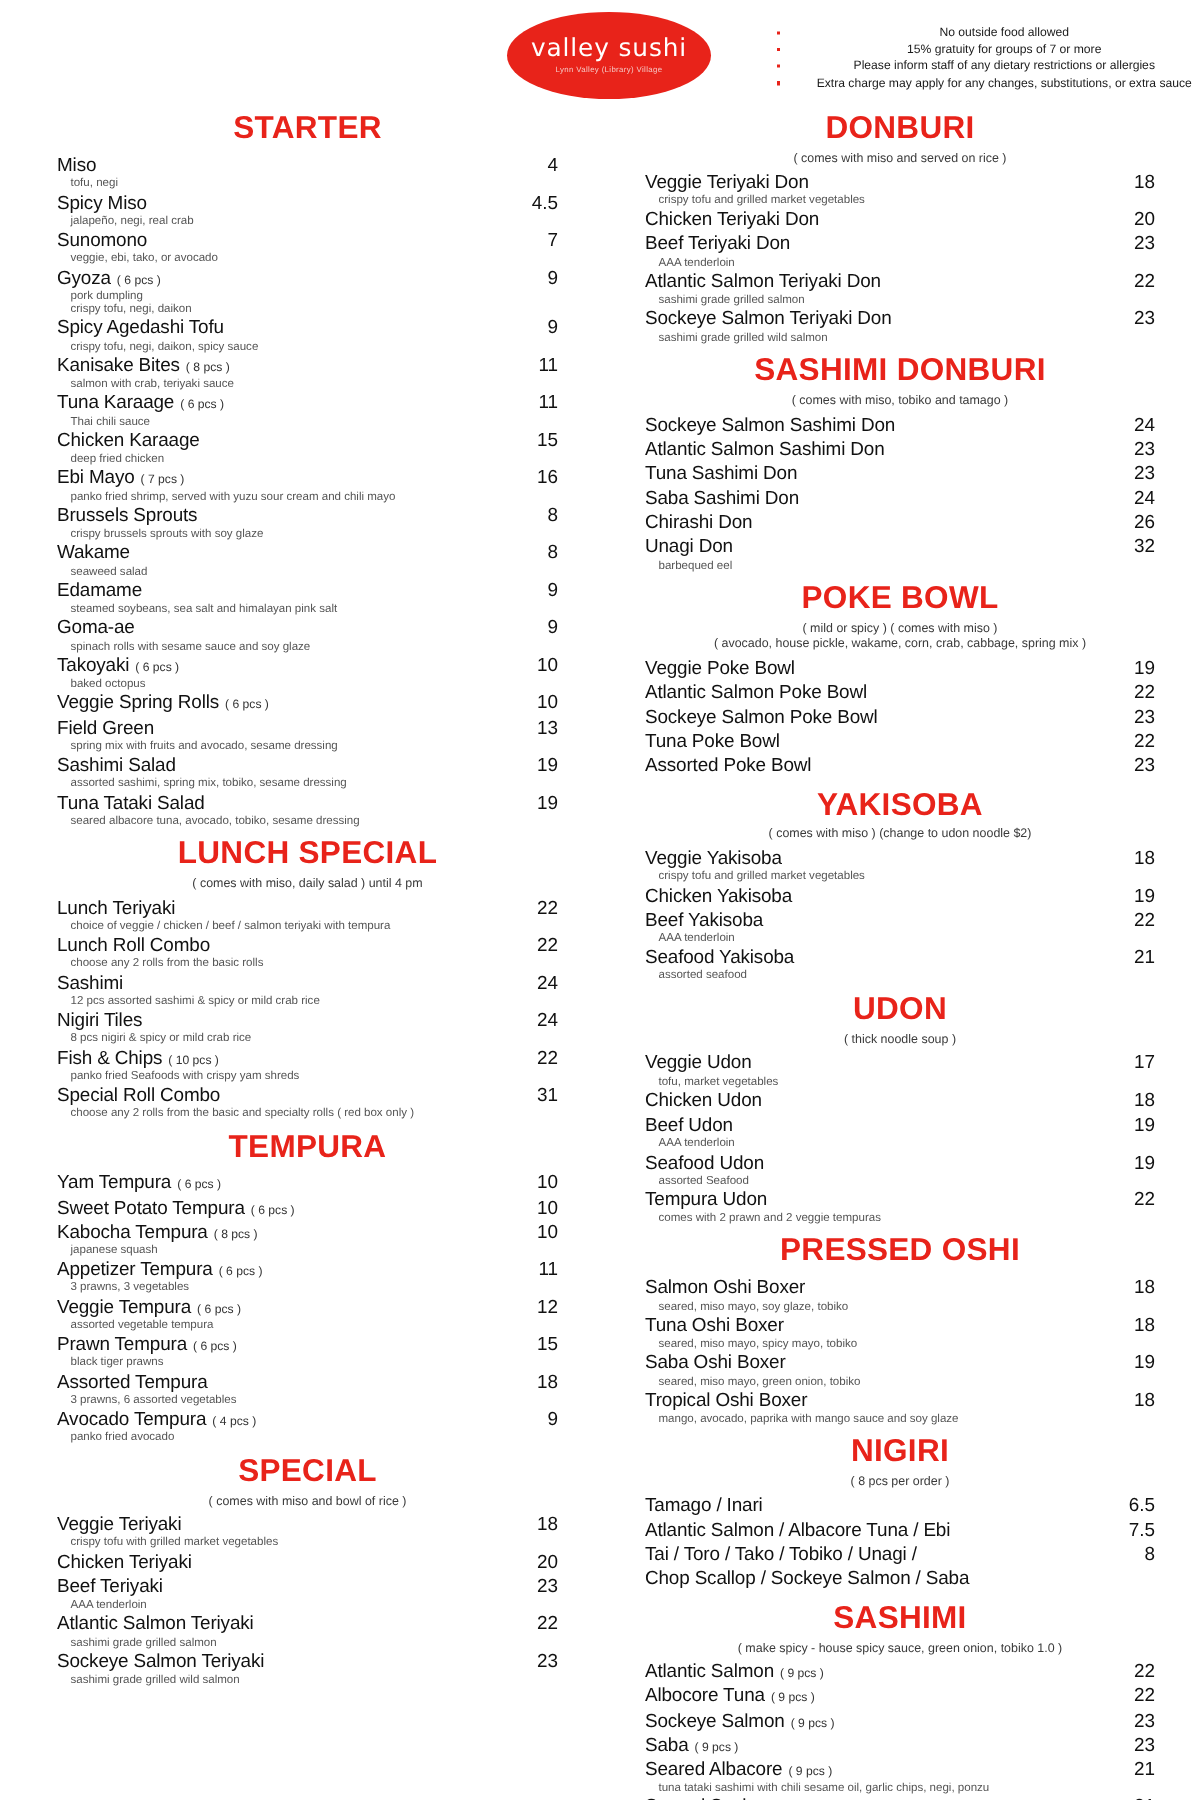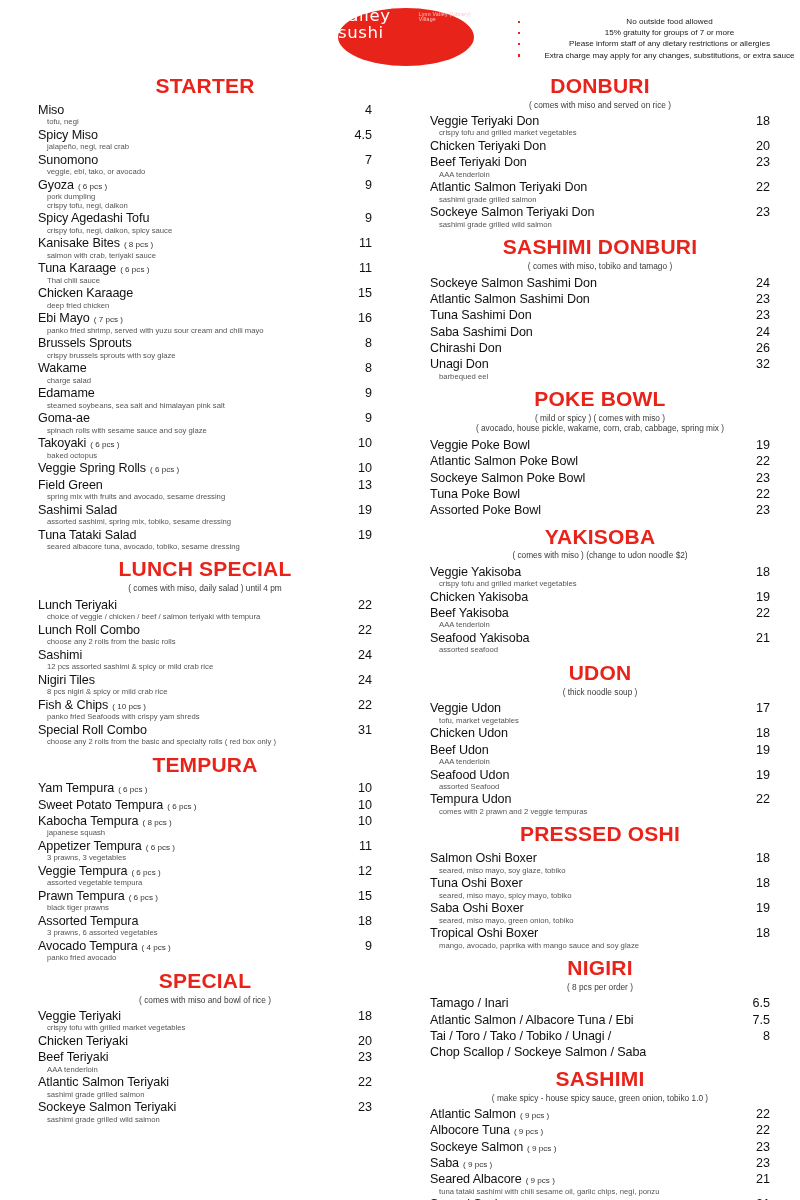--- a/index.html
+++ b/index.html
@@ -27,21 +27,22 @@
     top: 8px;
     width: 136px;
     height: 58px;
   }
   .logo-ellipse {
     width: 136px;
     height: 58px;
     border-radius: 50%;
     background: #E8231A;
     display: flex;
-    align-items: flex-start;
+    flex-direction: column;
+    align-items: center;
     justify-content: center;
   }
   .logo-title {
     color: #ffffff;
     font-size: 16.5px;
     letter-spacing: 0.6px;
     font-family: "DejaVu Sans", sans-serif;
     line-height: 1;
   }
   .logo-sub {
@@ -271,21 +272,21 @@
             </div>
             <div class="item-desc">crispy brussels sprouts with soy glaze</div>
           </div>
           <div class="item">
             <div class="item-row">
               <div class="name-wrap">
                 <span class="item-name">Wakame</span>
               </div>
               <span class="item-price">8</span>
             </div>
-            <div class="item-desc">charge salad</div>
+            <div class="item-desc">seaweed salad</div>
           </div>
           <div class="item">
             <div class="item-row">
               <div class="name-wrap">
                 <span class="item-name">Edamame</span>
               </div>
               <span class="item-price">9</span>
             </div>
             <div class="item-desc">steamed soybeans, sea salt and himalayan pink salt</div>
           </div>

